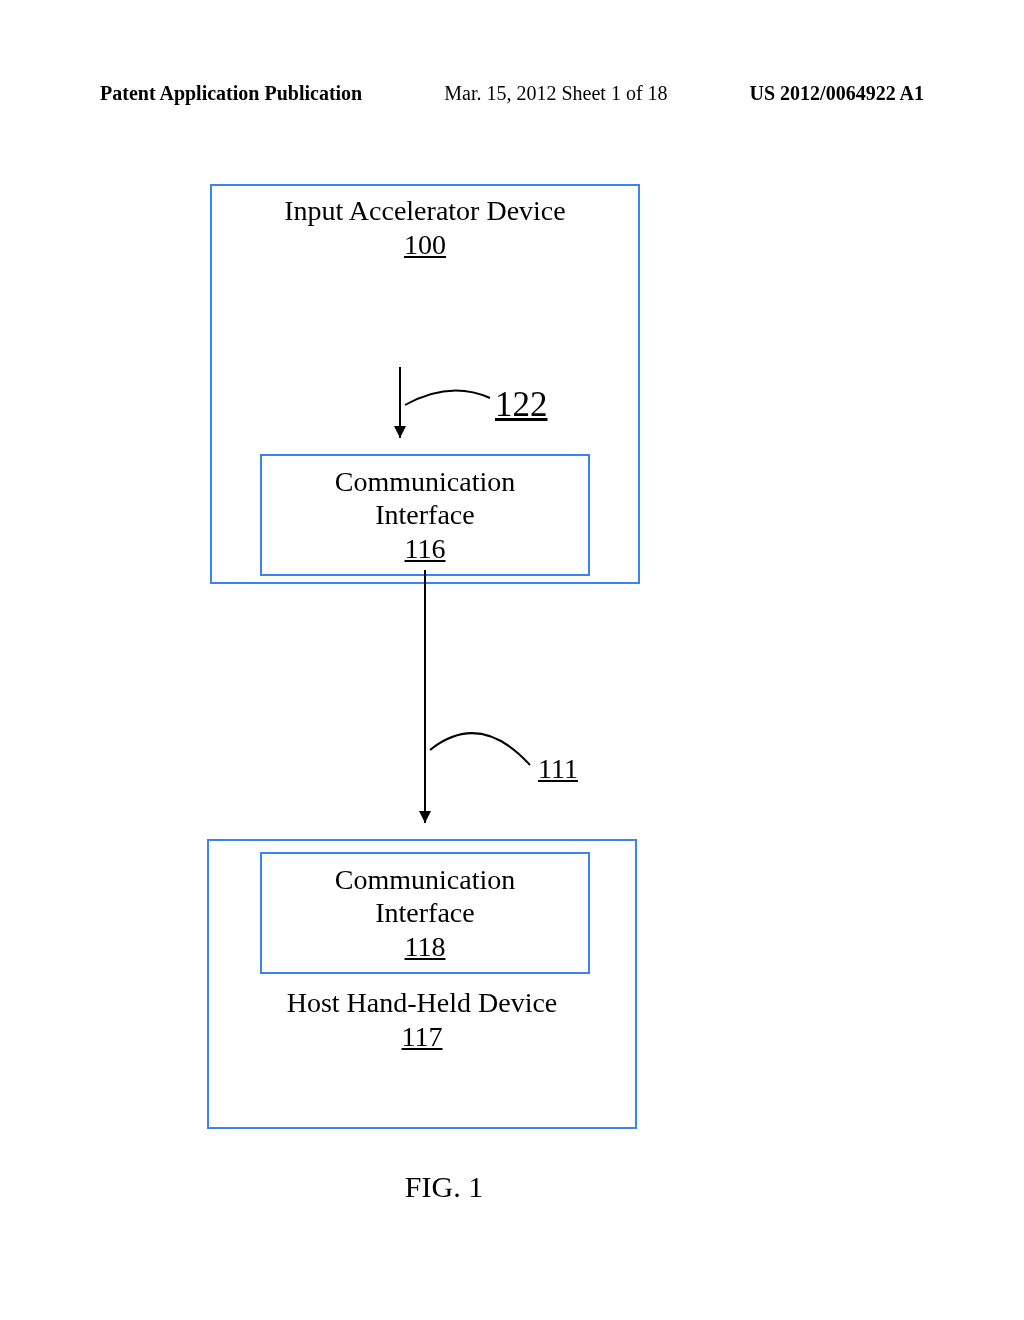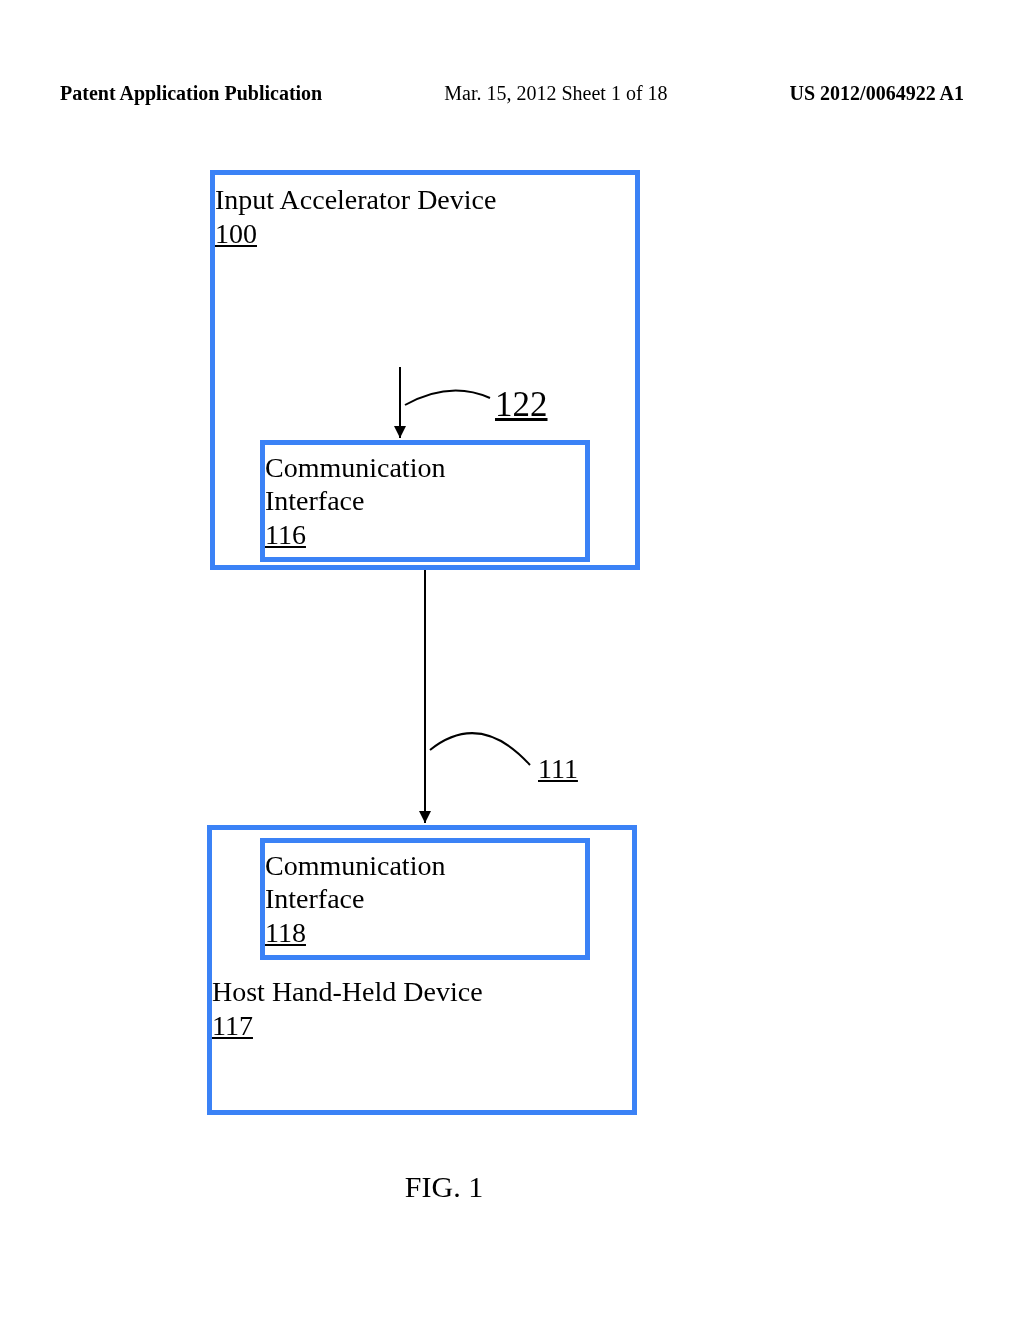--- a/index.html
+++ b/index.html
@@ -10,21 +10,21 @@
     background: #fff;
     font-family: "Times New Roman", Times, serif;
     color: #000;
     position: relative;
   }
   .header {
     position: absolute;
     top: 82px;
     left: 0;
     width: 1024px;
-    padding: 0 60px;
+    padding: 0 100px;
     box-sizing: border-box;
     display: flex;
     justify-content: space-between;
     font-size: 20px;
   }
   .header .left  { font-weight: bold; }
   .header .mid   { font-weight: normal; }
   .header .right { font-weight: bold; }
   .header .left,
   .header .mid,
@@ -32,22 +32,24 @@
 
   .diagram {
     position: absolute;
     top: 150px;
     left: 0;
     width: 1024px;
     height: 1100px;
   }
   .box {
     position: absolute;
-    border: 5px solid #3b82f6;
+    border: 2px solid #3b82f6;
     box-sizing: border-box;
+    text-align: center;
+    margin-top: 14px;
   }
   .label-line {
     font-size: 28px;
     line-height: 1.2;
   }
   .refnum { text-decoration: underline; }
 
   
   .box-a { left: 210px; top: 20px;  width: 430px; height: 400px; }
   .box-a .title { margin-top: 8px; }

